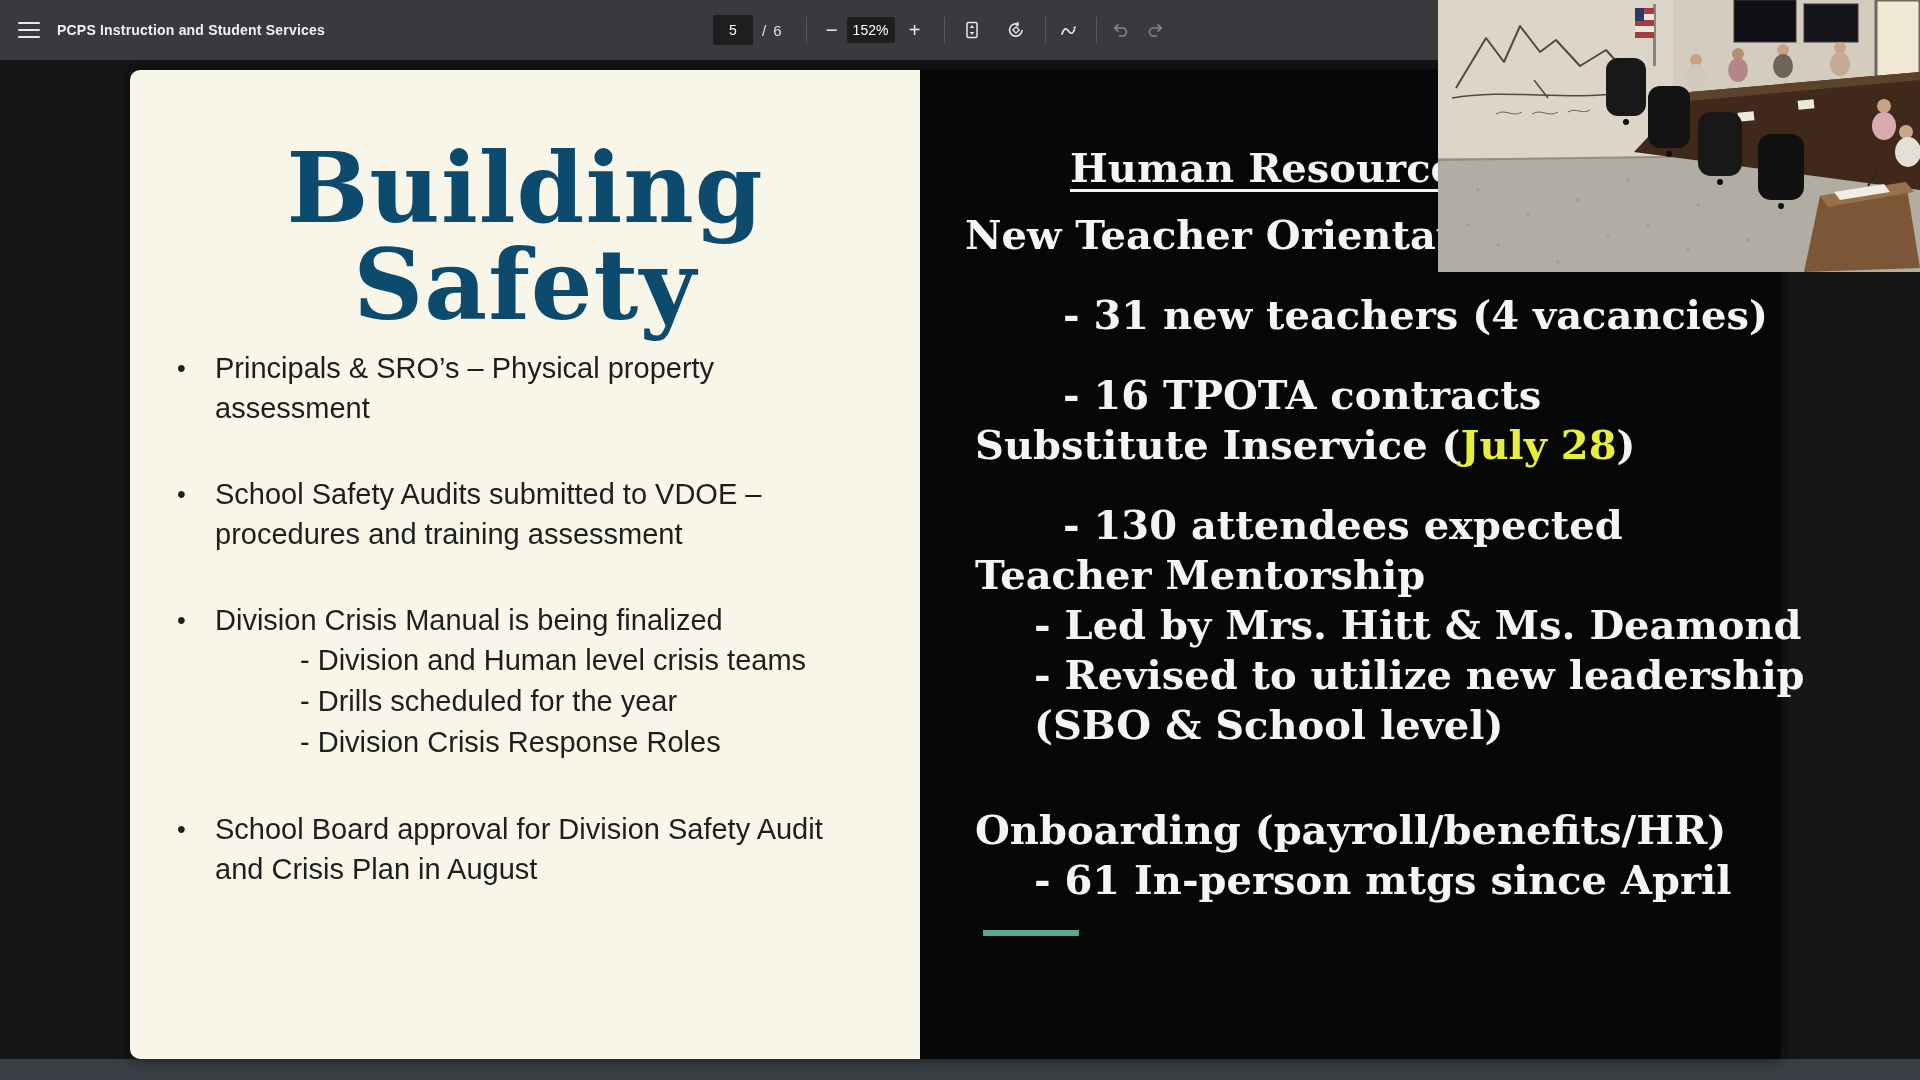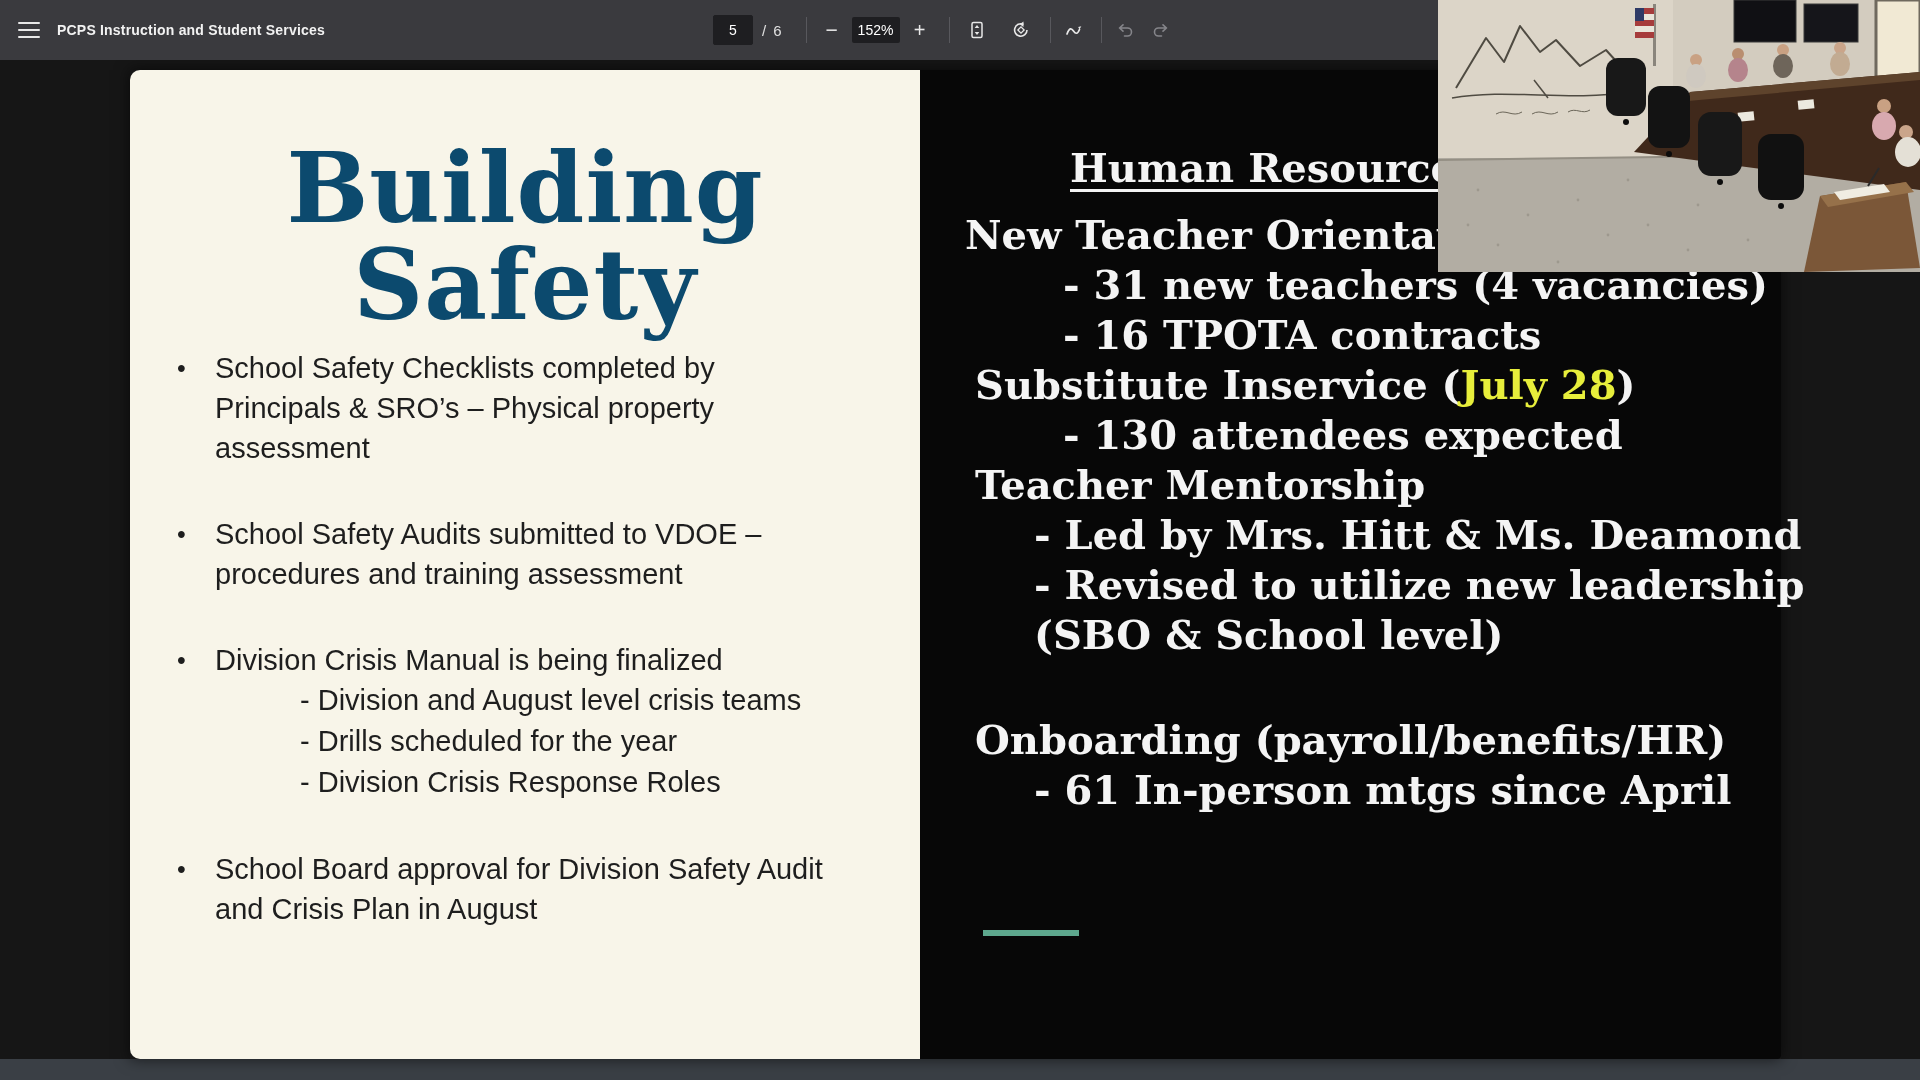--- a/index.html
+++ b/index.html
@@ -36,21 +36,21 @@
   .vsep { width:1px; height:26px; background:#58585d; margin-left:24px; }
   .tb-btn {
     background:none; border:none; color:#e8e8e8; cursor:pointer;
     width:30px; height:30px; display:flex; align-items:center; justify-content:center;
     border-radius:3px; padding:0;
   }
   .tb-btn.disabled { color:#85858a; }
   .tb-btn svg { display:block; }
   .zoom-out { margin-left:10px; font-size:21px; }
   .zoom-box {
-    margin-left:5px; width:48px; height:26px; background:#1e1e21; border-radius:2px;
+    width:48px; height:26px; background:#1e1e21; border-radius:2px;
     color:#fff; font-size:14px; display:flex; align-items:center; justify-content:center;
   }
   .zoom-in { margin-left:5px; font-size:20px; }
   .m12 { margin-left:12px; } .m14 { margin-left:14px; } .m8 { margin-left:8px; } .m6 { margin-left:6px; }
 
   
   .viewer { position:absolute; top:60px; left:0; width:1920px; height:1020px; background:#161616; }
   .bottom-band { position:absolute; left:0; top:999px; width:1920px; height:21px; background:#3a3f45; }
   .page { position:absolute; left:130px; top:10px; width:1651px; height:989px; display:flex; box-shadow:0 0 14px rgba(0,0,0,0.6); }
 
@@ -78,21 +78,21 @@
     border-radius:0 4px 4px 0;
   }
   .hr-heading {
     position:absolute; top:78px; left:150px; font-size:40px; line-height:1;
     text-decoration:underline; text-decoration-thickness:3px; text-underline-offset:7px;
   }
   .hr-body { position:absolute; top:140px; left:0; width:100%; font-size:40px; line-height:50px; }
   .hr-body div { white-space:nowrap; }
   .h-s1 { margin-left:45px; }
   .h-sec { margin-left:55px; }
-  .ind-lg { margin-left:143px; }
+  .ind-lg { margin-left:143px;margin-top:30px; }
   .ind-md { margin-left:114px; }
   .gap50 { }
   .gap55 { margin-top:55px; }
   .yellow { color:#e7ee3b; }
   .teal-line { position:absolute; top:860px; left:63px; width:96px; height:6px; background:#5da78d; }
 
   
   .video {
     position:absolute; left:1438px; top:0; width:482px; height:272px; z-index:10;
     background:#cfc8bb; overflow:hidden;
@@ -170,37 +170,36 @@
 
     <div class="page">
 
       <div class="page-left">
         <div class="slide-title">Building Safety</div>
 
         <div class="bullets">
           <div class="bullet">
             <span class="dot">•</span>
             <div class="txt">
-              <div>School Safety Checklists completed by</div>
               <div>Principals &amp; SRO’s – Physical property</div>
               <div>assessment</div>
             </div>
           </div>
           <div class="bullet">
             <span class="dot">•</span>
             <div class="txt">
               <div>School Safety Audits submitted to VDOE –</div>
               <div>procedures and training assessment</div>
             </div>
           </div>
           <div class="bullet">
             <span class="dot">•</span>
             <div class="txt">
               <div>Division Crisis Manual is being finalized</div>
-              <div class="sub">- Division and August level crisis teams</div>
+              <div class="sub">- Division and Human level crisis teams</div>
               <div class="sub">- Drills scheduled for the year</div>
               <div class="sub">- Division Crisis Response Roles</div>
             </div>
           </div>
           <div class="bullet">
             <span class="dot">•</span>
             <div class="txt">
               <div>School Board approval for Division Safety Audit</div>
               <div>and Crisis Plan in August</div>
             </div>

